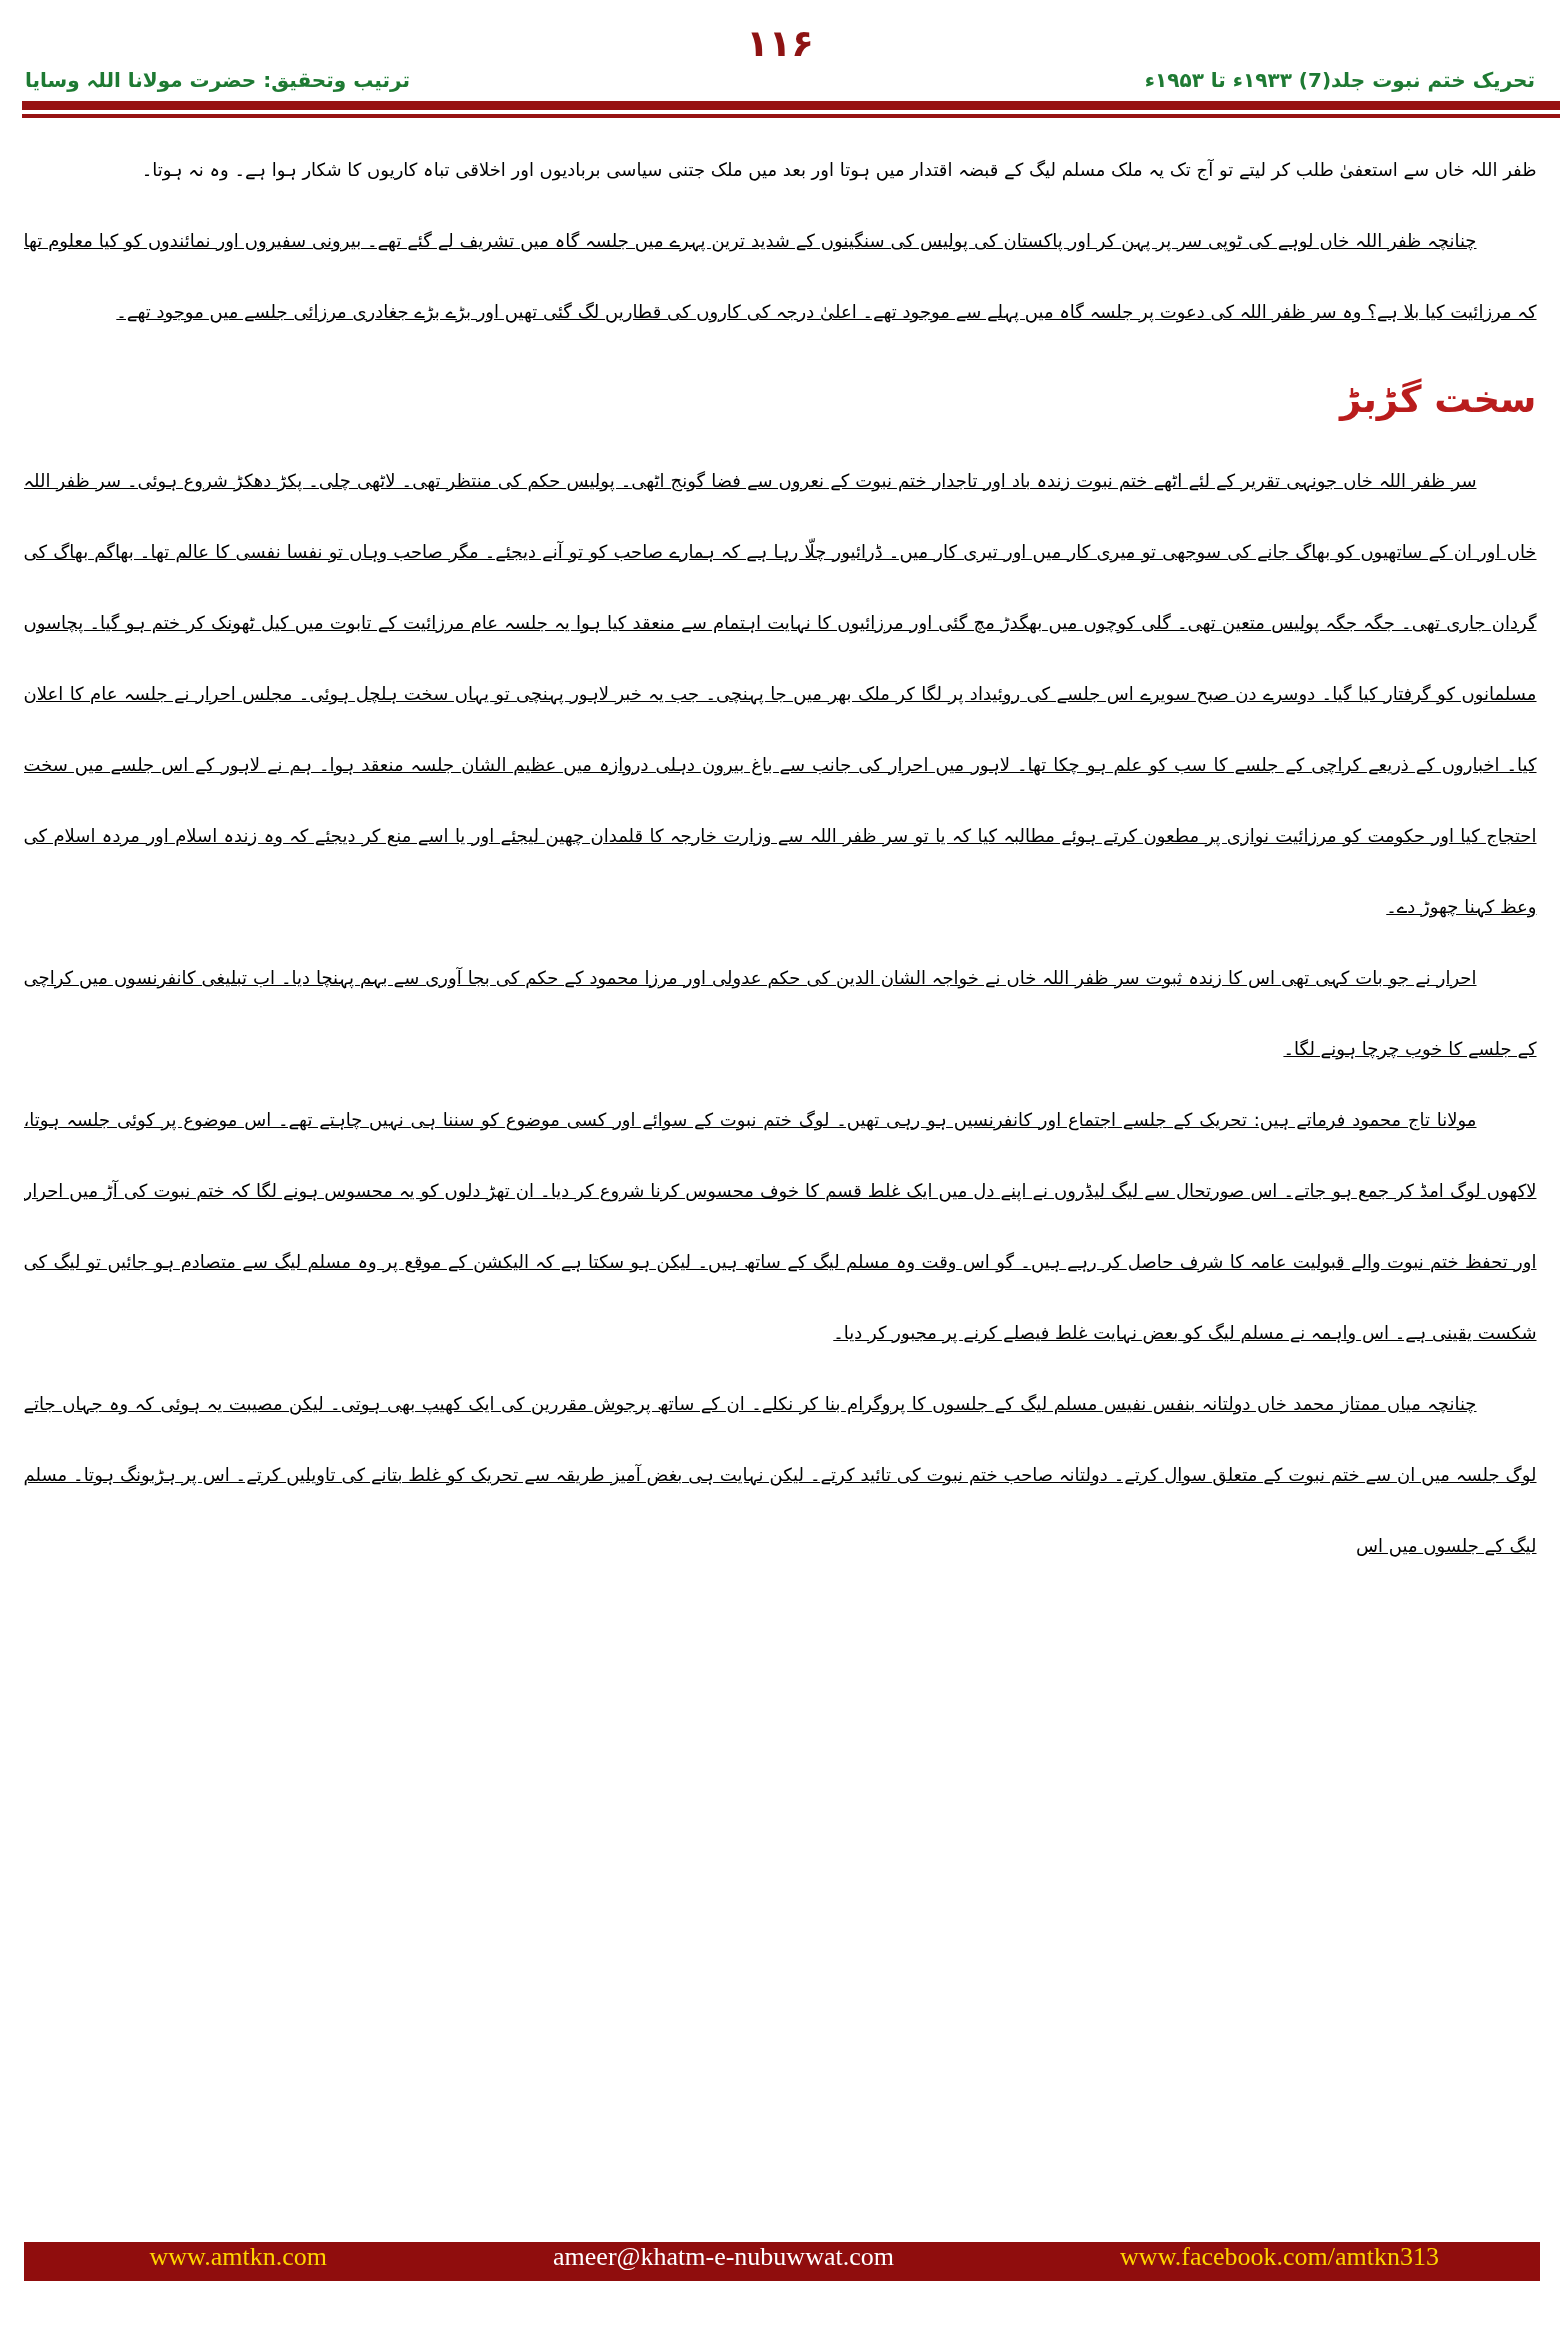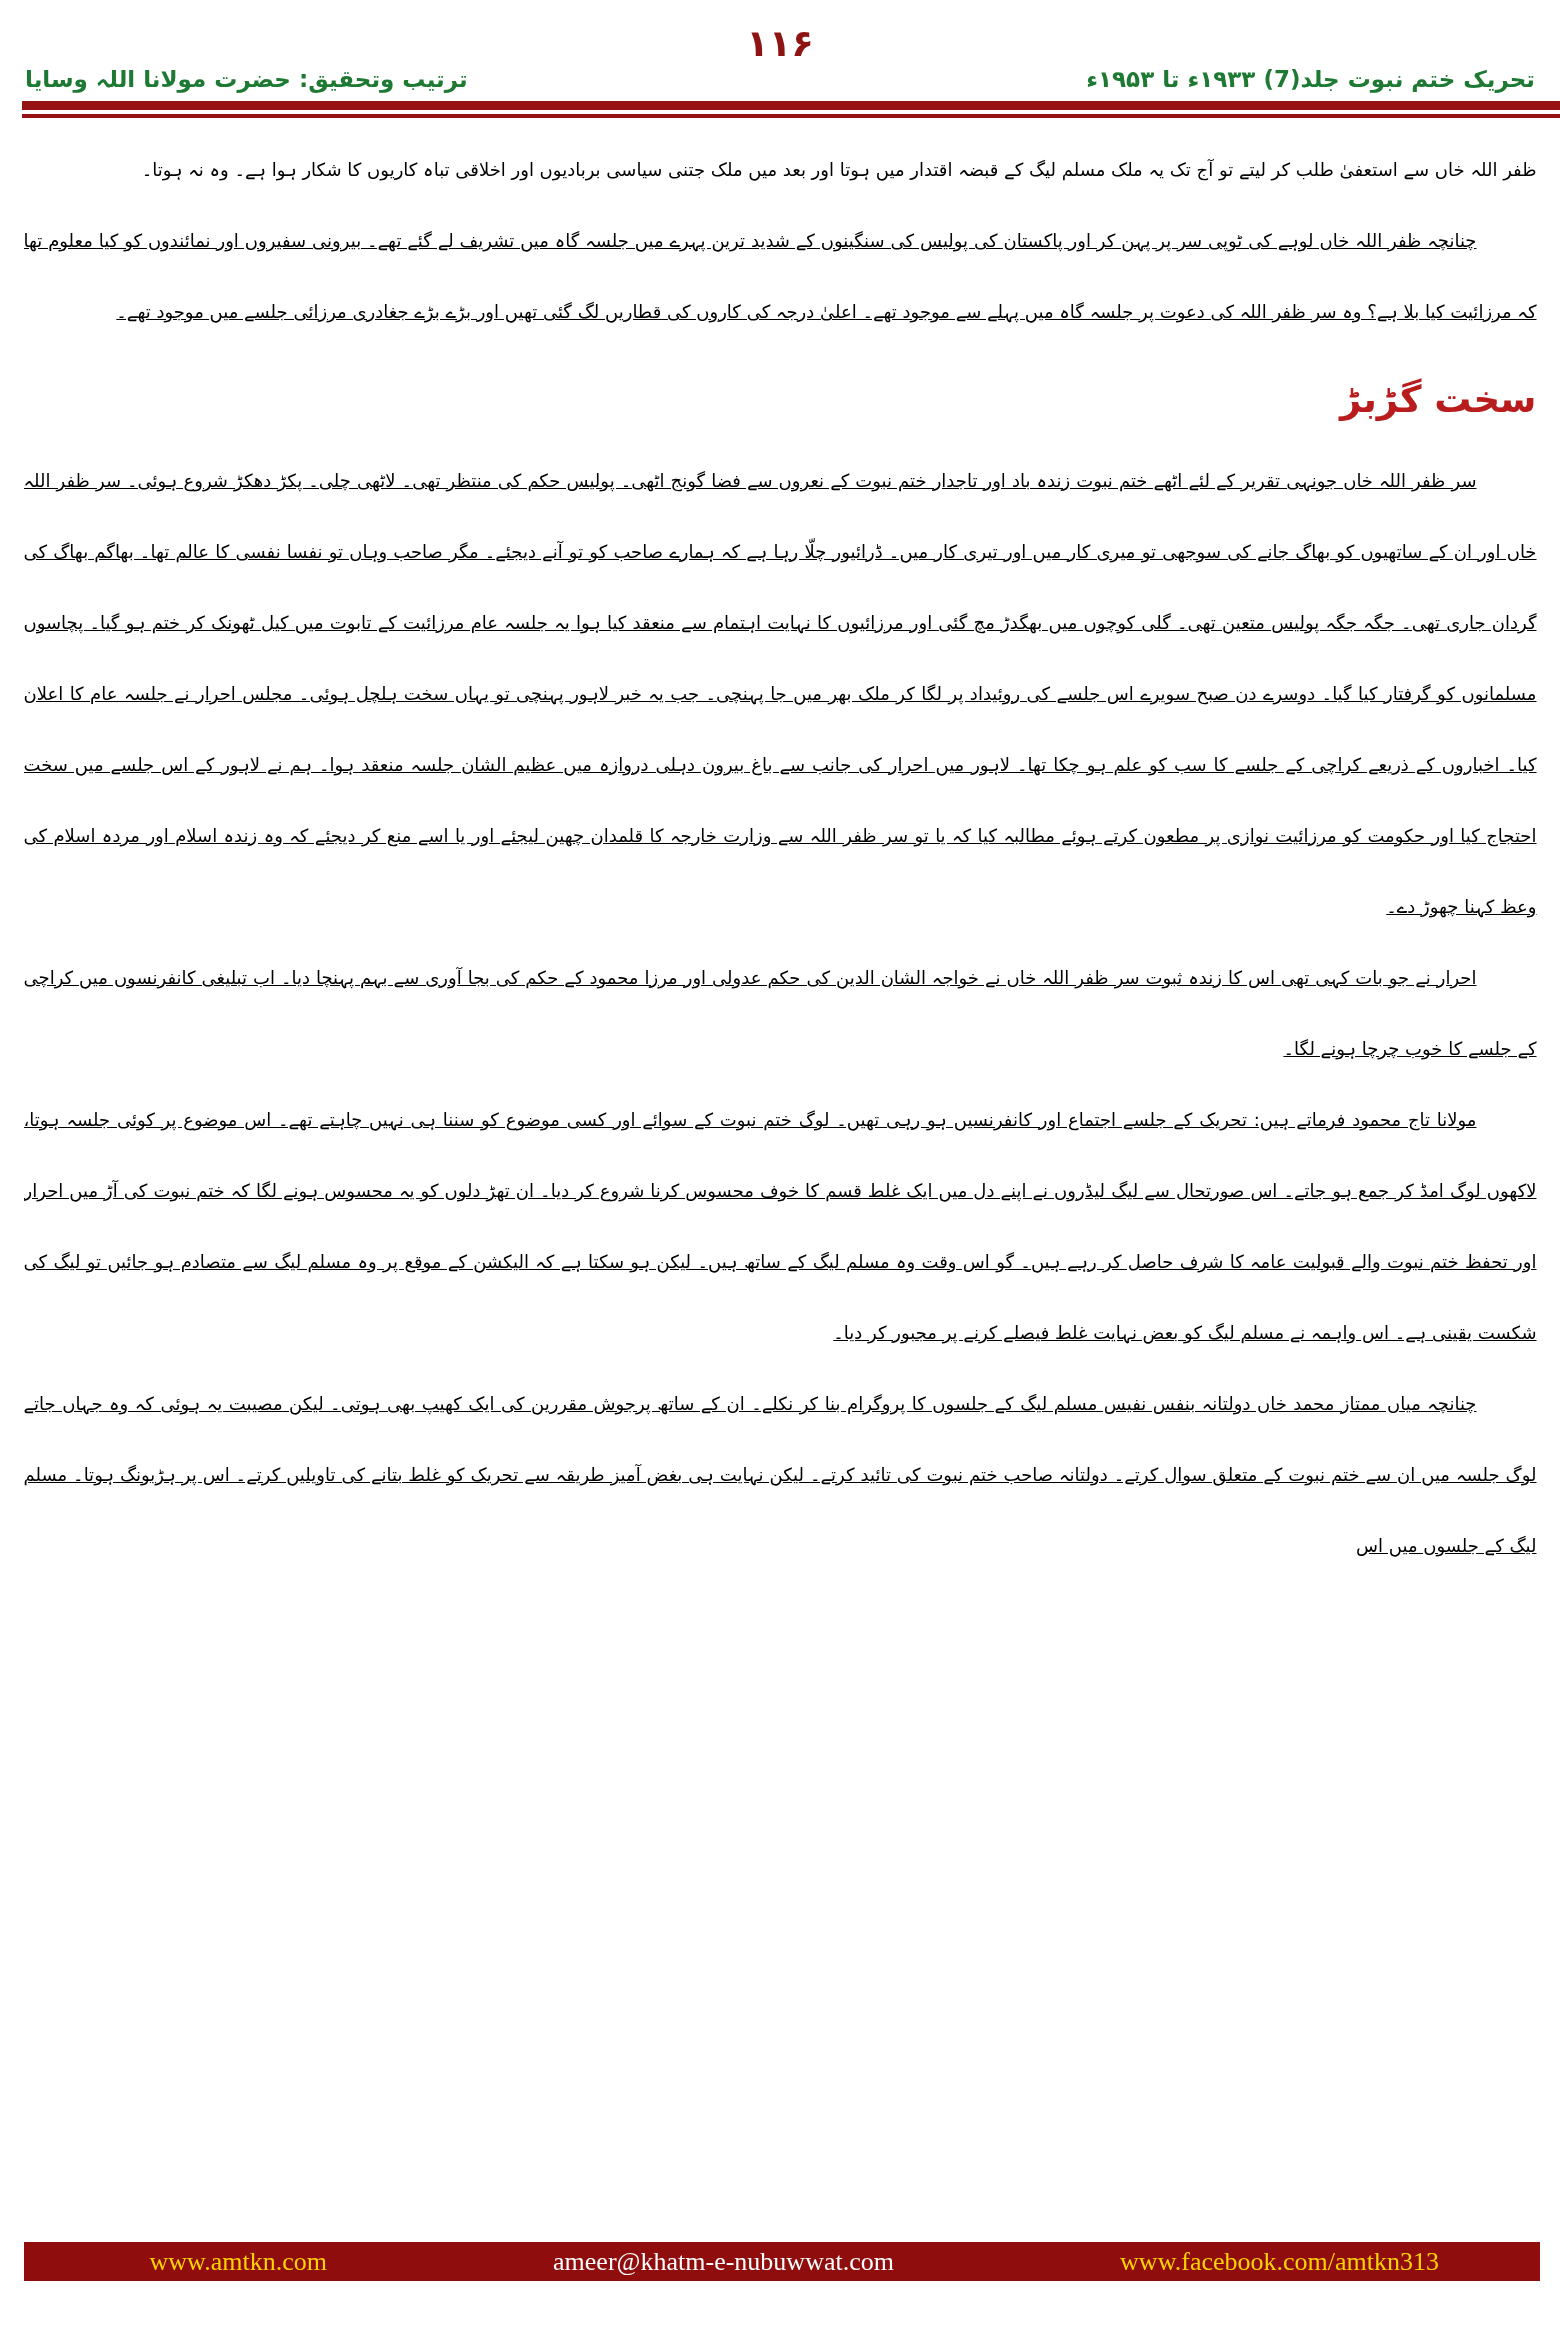--- a/index.html
+++ b/index.html
@@ -10,21 +10,21 @@
     font-family: "DejaVu Sans", sans-serif;
     overflow: hidden;
   }
   
   .header {
     position: absolute; top: 0; left: 0; right: 0; height: 99px;
     display: flex; align-items: flex-end; justify-content: space-between;
     padding: 0 25px 6.7px 25px; box-sizing: border-box;
   }
   .header-title {
-    color: #1e7a33; font-size: 23px; font-weight: bold;
+    color: #1e7a33; font-size: 20px; font-weight: bold;
     direction: rtl; white-space: nowrap;
   }
   .page-number {
     color: #8e1313; font-size: 37px; font-weight: bold;
     direction: rtl; line-height: 1;
     position: absolute; left: 0; right: 0; top: 25px; text-align: center;
   }
   
   .rule-wrap { position: absolute; top: 101px; left: 22px; right: 0; }
   .rule-thick { height: 9.2px; background: #971212; }
@@ -48,21 +48,21 @@
     margin: 11.8px 0 5px 0;
     color: #b91c1c;
     font-size: 37px; font-weight: bold;
     text-align: right; direction: rtl;
     line-height: 81px;
   }
   
   .footer-bar {
     position: absolute; left: 23.5px; right: 20px; top: 2242px; height: 39px;
     background: #900d0d;
-    display: flex; align-items: center; justify-content: space-between;
+    display: flex; justify-content: space-between;
     padding: 0 101px 0 126px; box-sizing: border-box;
     font-family: "Liberation Serif", serif;
   }
   .footer-link { font-size: 26px; text-decoration: none; }
   .footer-link.yellow { color: #ffd400; }
   .footer-link.white { color: #ffffff; }
 </style>
 </head>
 <body>
 

